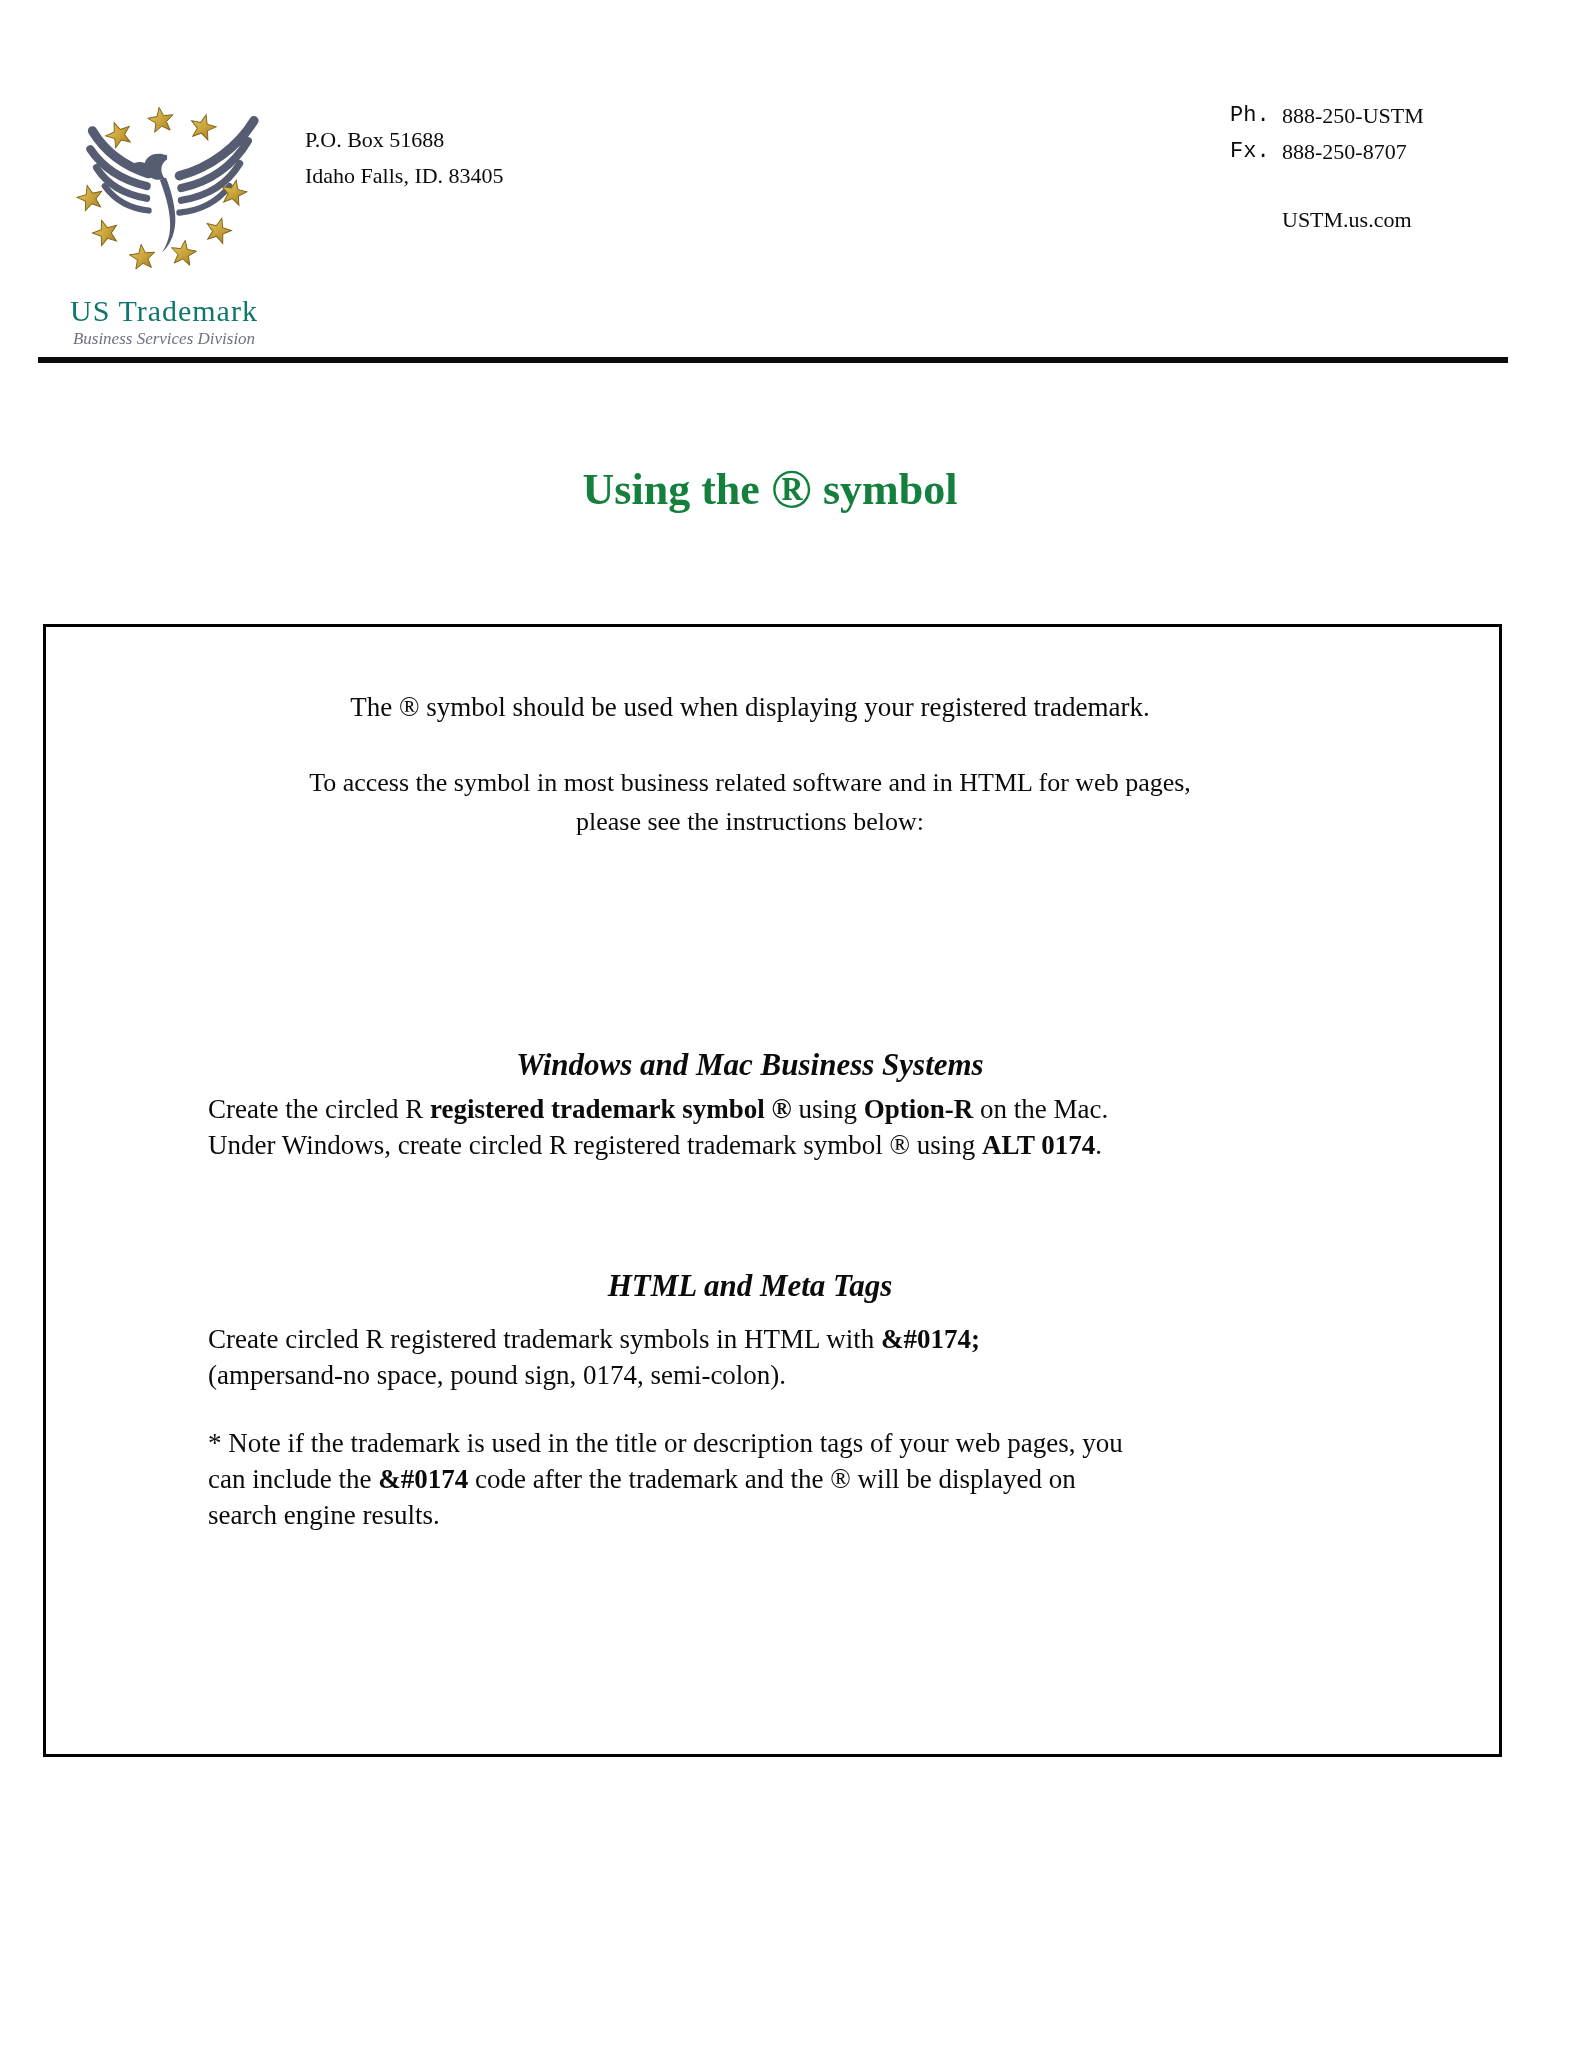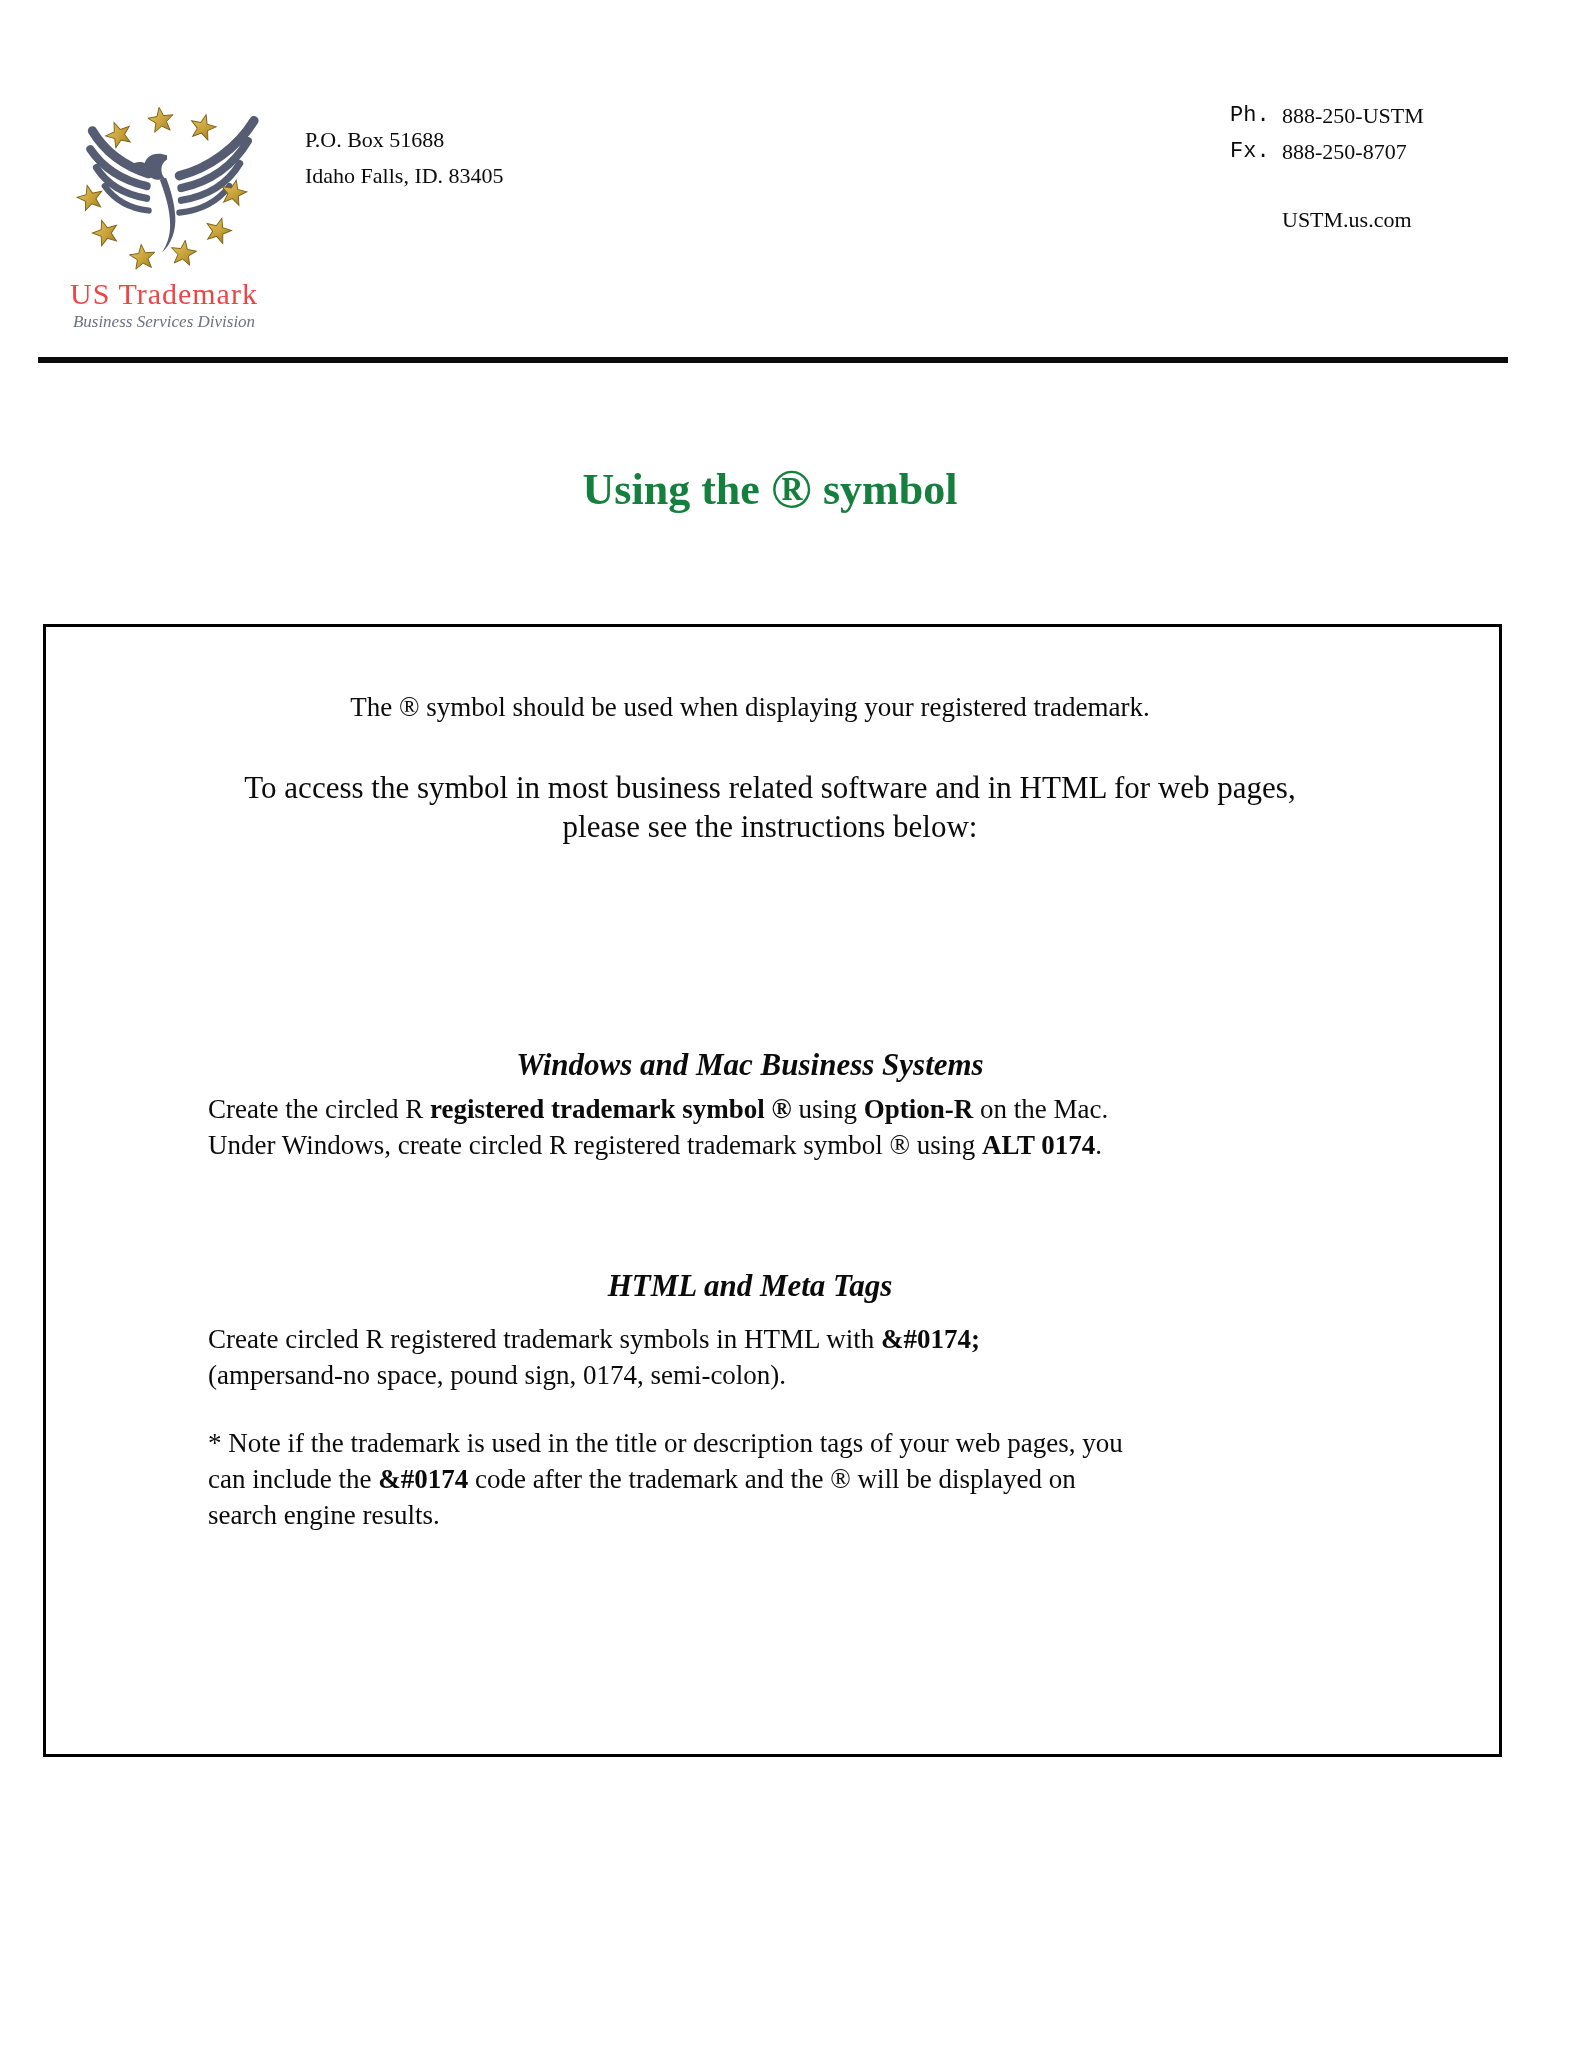--- a/index.html
+++ b/index.html
@@ -8,21 +8,21 @@
     width:1596px;height:2058px;
     background:#ffffff;
     font-family:"Liberation Serif", serif;
     color:#0b0b0b;
     overflow:hidden;
   }
 
   
   .logo{position:absolute;left:50px;top:94px;width:228px;text-align:center;}
   .logo svg{display:block;margin:0 auto;}
-  .org-name{font-size:30px;color:#ef4444;letter-spacing:1px;margin-top:2px;line-height:32px;}
+  .org-name{font-size:30px;color:#0f766e;letter-spacing:1px;margin-top:19px;line-height:32px;}
   .division{font-size:17px;font-style:italic;color:#6e7283;margin-top:3px;line-height:18px;}
 
   .address{position:absolute;left:305px;top:122px;font-size:22px;line-height:36px;}
 
   .contact{position:absolute;left:1230px;top:98px;font-size:22px;line-height:36px;}
   .contact .row{display:flex;}
   .contact .lbl{width:52px;font-family:Liberation Mono, monospace;}
   .website{margin-top:32px;padding-left:52px;}
 
   .rule{position:absolute;left:38px;top:357px;width:1470px;height:6px;background:#0b0b0b;}
@@ -35,21 +35,21 @@
   .doc-title .reg{font-size:1.25em;line-height:0;vertical-align:-0.06em;}
 
   
   .box{
     position:absolute;left:43px;top:624px;
     width:1459px;height:1133px;
     border:3px solid #000000;box-sizing:border-box;
   }
   .box .center{position:absolute;left:0;width:1408px;text-align:center;}
   .intro1{top:38px;font-size:27px;}
-  .intro2{top:110px;font-size:31px;line-height:39px;padding-left:20px;}
+  .intro2{top:110px;font-size:26px;line-height:39px;}
   .sec-heading{font-size:31px;font-weight:bold;font-style:italic;}
   .h-os{top:394px;}
   .h-html{top:615px;}
   .para{position:absolute;left:162px;width:1215px;font-size:27px;line-height:36px;}
   .p-os{top:437px;}
   .p-html{top:659px;margin-top:35px;}
   .p-note{top:771px;}
   .para b{font-weight:bold;}
 </style>
 </head>

